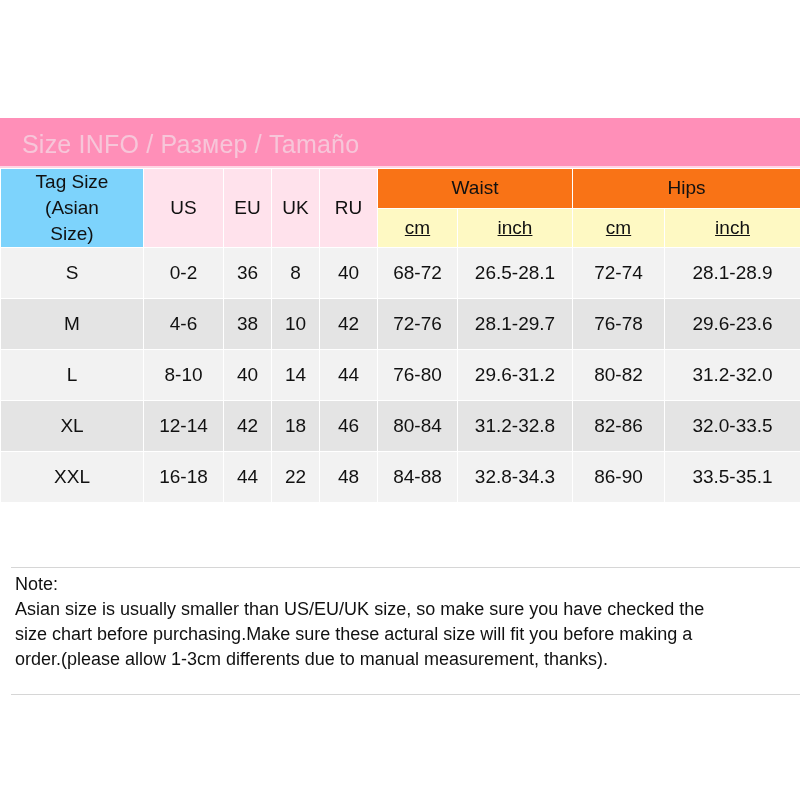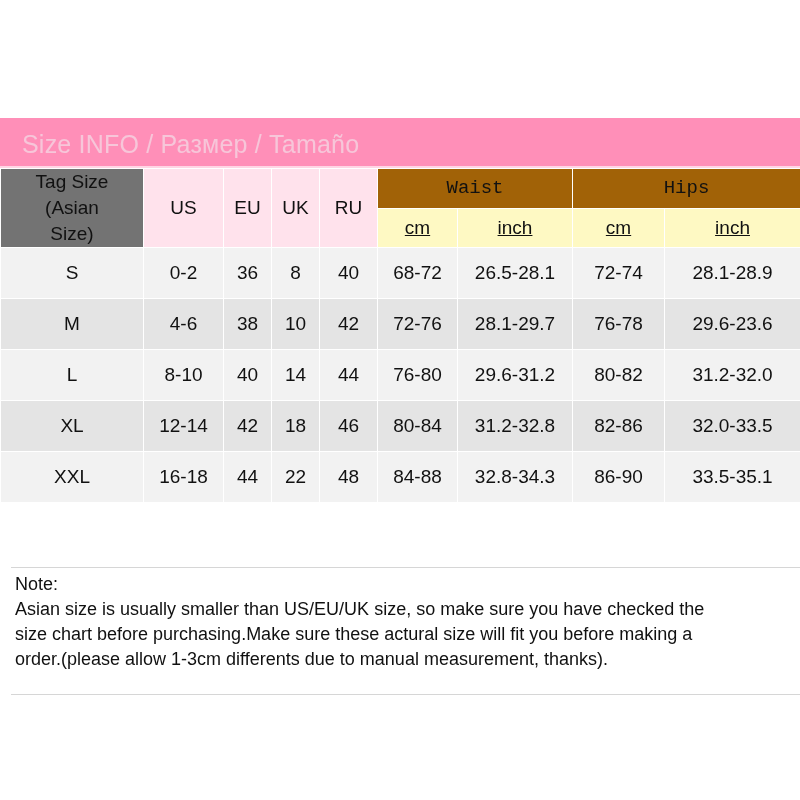--- a/index.html
+++ b/index.html
@@ -70,32 +70,31 @@
   }
 
   
   .hdr-cell {
     background: #ffe2ec;
     font-weight: bold;
     font-size: 19px;
     height: 38px;
   }
   .hdr-tag {
-    background: #737373;
+    background: #7dd3fc;
     font-weight: bold;
     font-size: 19px;
     line-height: 26px;
     height: 76px;
   }
   .hdr-group {
-    background: #a16207;
+    background: #f97316;
     font-weight: bold;
     font-size: 20px;
     height: 38px;
-    font-family: Liberation Mono, monospace;
   }
   .hdr-sub {
     background: #fef9c3;
     font-weight: bold;
     font-size: 18px;
     height: 38px;
     text-decoration: underline;
   }
 
   

